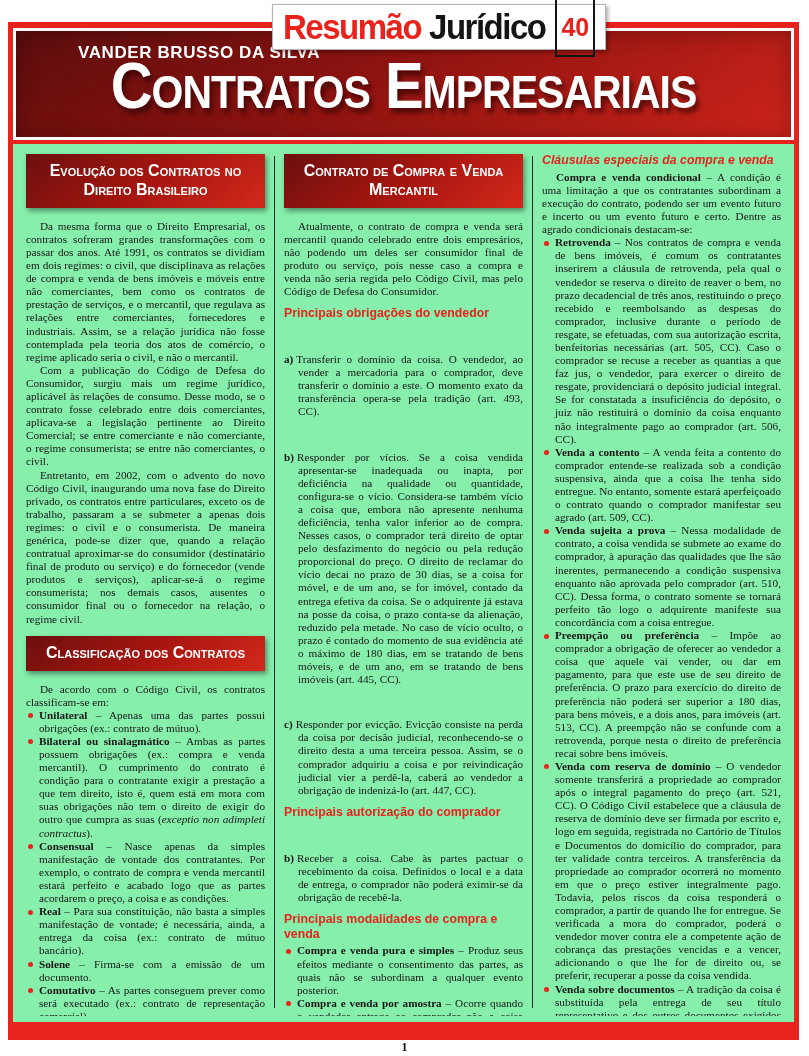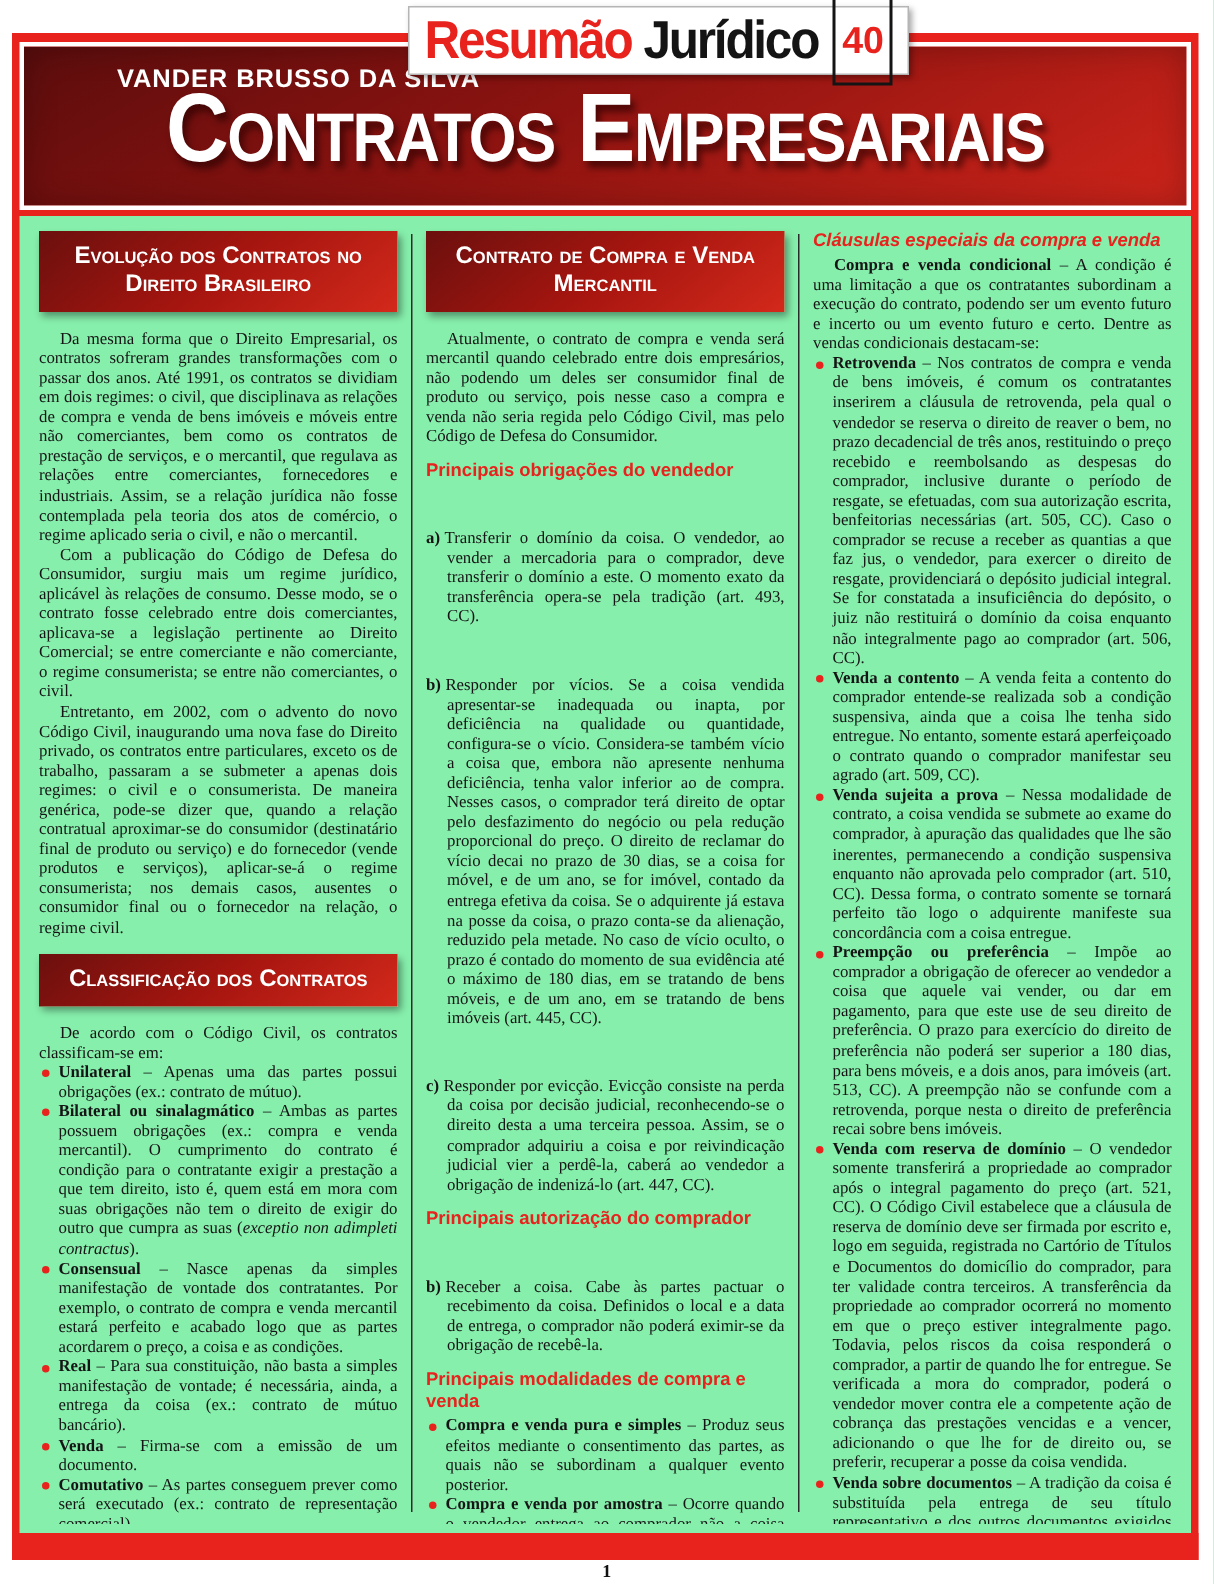--- a/index.html
+++ b/index.html
@@ -82,21 +82,21 @@
       <p class="para">Com a publicação do Código de Defesa do Consumidor, surgiu mais um regime jurídico, aplicável às relações de consumo. Desse modo, se o contrato fosse celebrado entre dois comerciantes, aplicava-se a legislação pertinente ao Direito Comercial; se entre comerciante e não comerciante, o regime consumerista; se entre não comerciantes, o civil.</p>
       <p class="para">Entretanto, em 2002, com o advento do novo Código Civil, inaugurando uma nova fase do Direito privado, os contratos entre particulares, exceto os de trabalho, passaram a se submeter a apenas dois regimes: o civil e o consumerista. De maneira genérica, pode-se dizer que, quando a relação contratual aproximar-se do consumidor (destinatário final de produto ou serviço) e do fornecedor (vende produtos e serviços), aplicar-se-á o regime consumerista; nos demais casos, ausentes o consumidor final ou o fornecedor na relação, o regime civil.</p>
 
       <div class="section-box mid">Classificação dos Contratos</div>
       <p class="para">De acordo com o Código Civil, os contratos classificam-se em:</p>
       <ul class="blist">
         <li><span class="bullet"></span><b class="term">Unilateral</b><span> – Apenas uma das partes possui obrigações (ex.: contrato de mútuo).</span></li>
         <li><span class="bullet"></span><b class="term">Bilateral ou sinalagmático</b><span> – Ambas as partes possuem obrigações (ex.: compra e venda mercantil). O cumprimento do contrato é condição para o contratante exigir a prestação a que tem direito, isto é, quem está em mora com suas obrigações não tem o direito de exigir do outro que cumpra as suas (</span><i class="lat">exceptio non adimpleti contractus</i><span>).</span></li>
         <li><span class="bullet"></span><b class="term">Consensual</b><span> – Nasce apenas da simples manifestação de vontade dos contratantes. Por exemplo, o contrato de compra e venda mercantil estará perfeito e acabado logo que as partes acordarem o preço, a coisa e as condições.</span></li>
         <li><span class="bullet"></span><b class="term">Real</b><span> – Para sua constituição, não basta a simples manifestação de vontade; é necessária, ainda, a entrega da coisa (ex.: contrato de mútuo bancário).</span></li>
-        <li><span class="bullet"></span><b class="term">Venda</b><span> – Firma-se com a emissão de um documento.</span></li>
+        <li><span class="bullet"></span><b class="term">Solene</b><span> – Firma-se com a emissão de um documento.</span></li>
         <li><span class="bullet"></span><b class="term">Comutativo</b><span> – As partes conseguem prever como será executado (ex.: contrato de representação comercial).</span></li>
 
       </ul>
     </div>
 
     <div class="divider"></div>
 
     <div class="col">
       <div class="section-box">Contrato de Compra e Venda Mercantil</div>
       <p class="para">Atualmente, o contrato de compra e venda será mercantil quando celebrado entre dois empresários, não podendo um deles ser consumidor final de produto ou serviço, pois nesse caso a compra e venda não seria regida pelo Código Civil, mas pelo Código de Defesa do Consumidor.</p>
@@ -114,21 +114,21 @@
         <li><span class="bullet"></span><b class="term">Compra e venda pura e simples</b><span> – Produz seus efeitos mediante o consentimento das partes, as quais não se subordinam a qualquer evento posterior.</span></li>
         <li><span class="bullet"></span><b class="term">Compra e venda por amostra</b><span> – Ocorre quando o vendedor entrega ao comprador não a coisa propriamente dita, mas uma amostra, garantindo que, ao final, a coisa vendida terá as mesmas características da amostra. Contudo, se a mercadoria entregue não corresponder à amostra, o comprador poderá rescindir o contrato ou requerer abatimento do preço, no prazo de 30 dias, contado do recebimento (art. 445, CC).</span></li>
 
       </ul>
     </div>
 
     <div class="divider"></div>
 
     <div class="col">
       <div class="subhead first">Cláusulas especiais da compra e venda</div>
-      <p class="para"><b class="term">Compra e venda condicional</b><span> – A condição é uma limitação a que os contratantes subordinam a execução do contrato, podendo ser um evento futuro e incerto ou um evento futuro e certo. Dentre as vendas condicionais destacam-se:</span></p>
+      <p class="para"><b class="term">Compra e venda condicional</b><span> – A condição é uma limitação a que os contratantes subordinam a execução do contrato, podendo ser um evento futuro e incerto ou um evento futuro e certo. Dentre as agrado condicionais destacam-se:</span></p>
       <ul class="blist">
         <li><span class="bullet"></span><b class="term">Retrovenda</b><span> – Nos contratos de compra e venda de bens imóveis, é comum os contratantes inserirem a cláusula de retrovenda, pela qual o vendedor se reserva o direito de reaver o bem, no prazo decadencial de três anos, restituindo o preço recebido e reembolsando as despesas do comprador, inclusive durante o período de resgate, se efetuadas, com sua autorização escrita, benfeitorias necessárias (art. 505, CC). Caso o comprador se recuse a receber as quantias a que faz jus, o vendedor, para exercer o direito de resgate, providenciará o depósito judicial integral. Se for constatada a insuficiência do depósito, o juiz não restituirá o domínio da coisa enquanto não integralmente pago ao comprador (art. 506, CC).</span></li>
         <li><span class="bullet"></span><b class="term">Venda a contento</b><span> – A venda feita a contento do comprador entende-se realizada sob a condição suspensiva, ainda que a coisa lhe tenha sido entregue. No entanto, somente estará aperfeiçoado o contrato quando o comprador manifestar seu agrado (art. 509, CC).</span></li>
         <li><span class="bullet"></span><b class="term">Venda sujeita a prova</b><span> – Nessa modalidade de contrato, a coisa vendida se submete ao exame do comprador, à apuração das qualidades que lhe são inerentes, permanecendo a condição suspensiva enquanto não aprovada pelo comprador (art. 510, CC). Dessa forma, o contrato somente se tornará perfeito tão logo o adquirente manifeste sua concordância com a coisa entregue.</span></li>
         <li><span class="bullet"></span><b class="term">Preempção ou preferência</b><span> – Impõe ao comprador a obrigação de oferecer ao vendedor a coisa que aquele vai vender, ou dar em pagamento, para que este use de seu direito de preferência. O prazo para exercício do direito de preferência não poderá ser superior a 180 dias, para bens móveis, e a dois anos, para imóveis (art. 513, CC). A preempção não se confunde com a retrovenda, porque nesta o direito de preferência recai sobre bens imóveis.</span></li>
         <li><span class="bullet"></span><b class="term">Venda com reserva de domínio</b><span> – O vendedor somente transferirá a propriedade ao comprador após o integral pagamento do preço (art. 521, CC). O Código Civil estabelece que a cláusula de reserva de domínio deve ser firmada por escrito e, logo em seguida, registrada no Cartório de Títulos e Documentos do domicílio do comprador, para ter validade contra terceiros. A transferência da propriedade ao comprador ocorrerá no momento em que o preço estiver integralmente pago. Todavia, pelos riscos da coisa responderá o comprador, a partir de quando lhe for entregue. Se verificada a mora do comprador, poderá o vendedor mover contra ele a competente ação de cobrança das prestações vencidas e a vencer, adicionando o que lhe for de direito ou, se preferir, recuperar a posse da coisa vendida.</span></li>
         <li><span class="bullet"></span><b class="term">Venda sobre documentos</b><span> – A tradição da coisa é substituída pela entrega de seu título representativo e dos outros documentos exigidos pelo contrato. No silêncio do contrato, aplicar-se-ão os usos e costumes (art. 529, CC). Se entre os documentos entregues ao comprador figurar apólice de seguro que cubra os riscos do transporte, estes correrão por conta do comprador, salvo se, ao ser concluído o contrato, o vendedor</span></li>
       </ul>
     </div>
 

